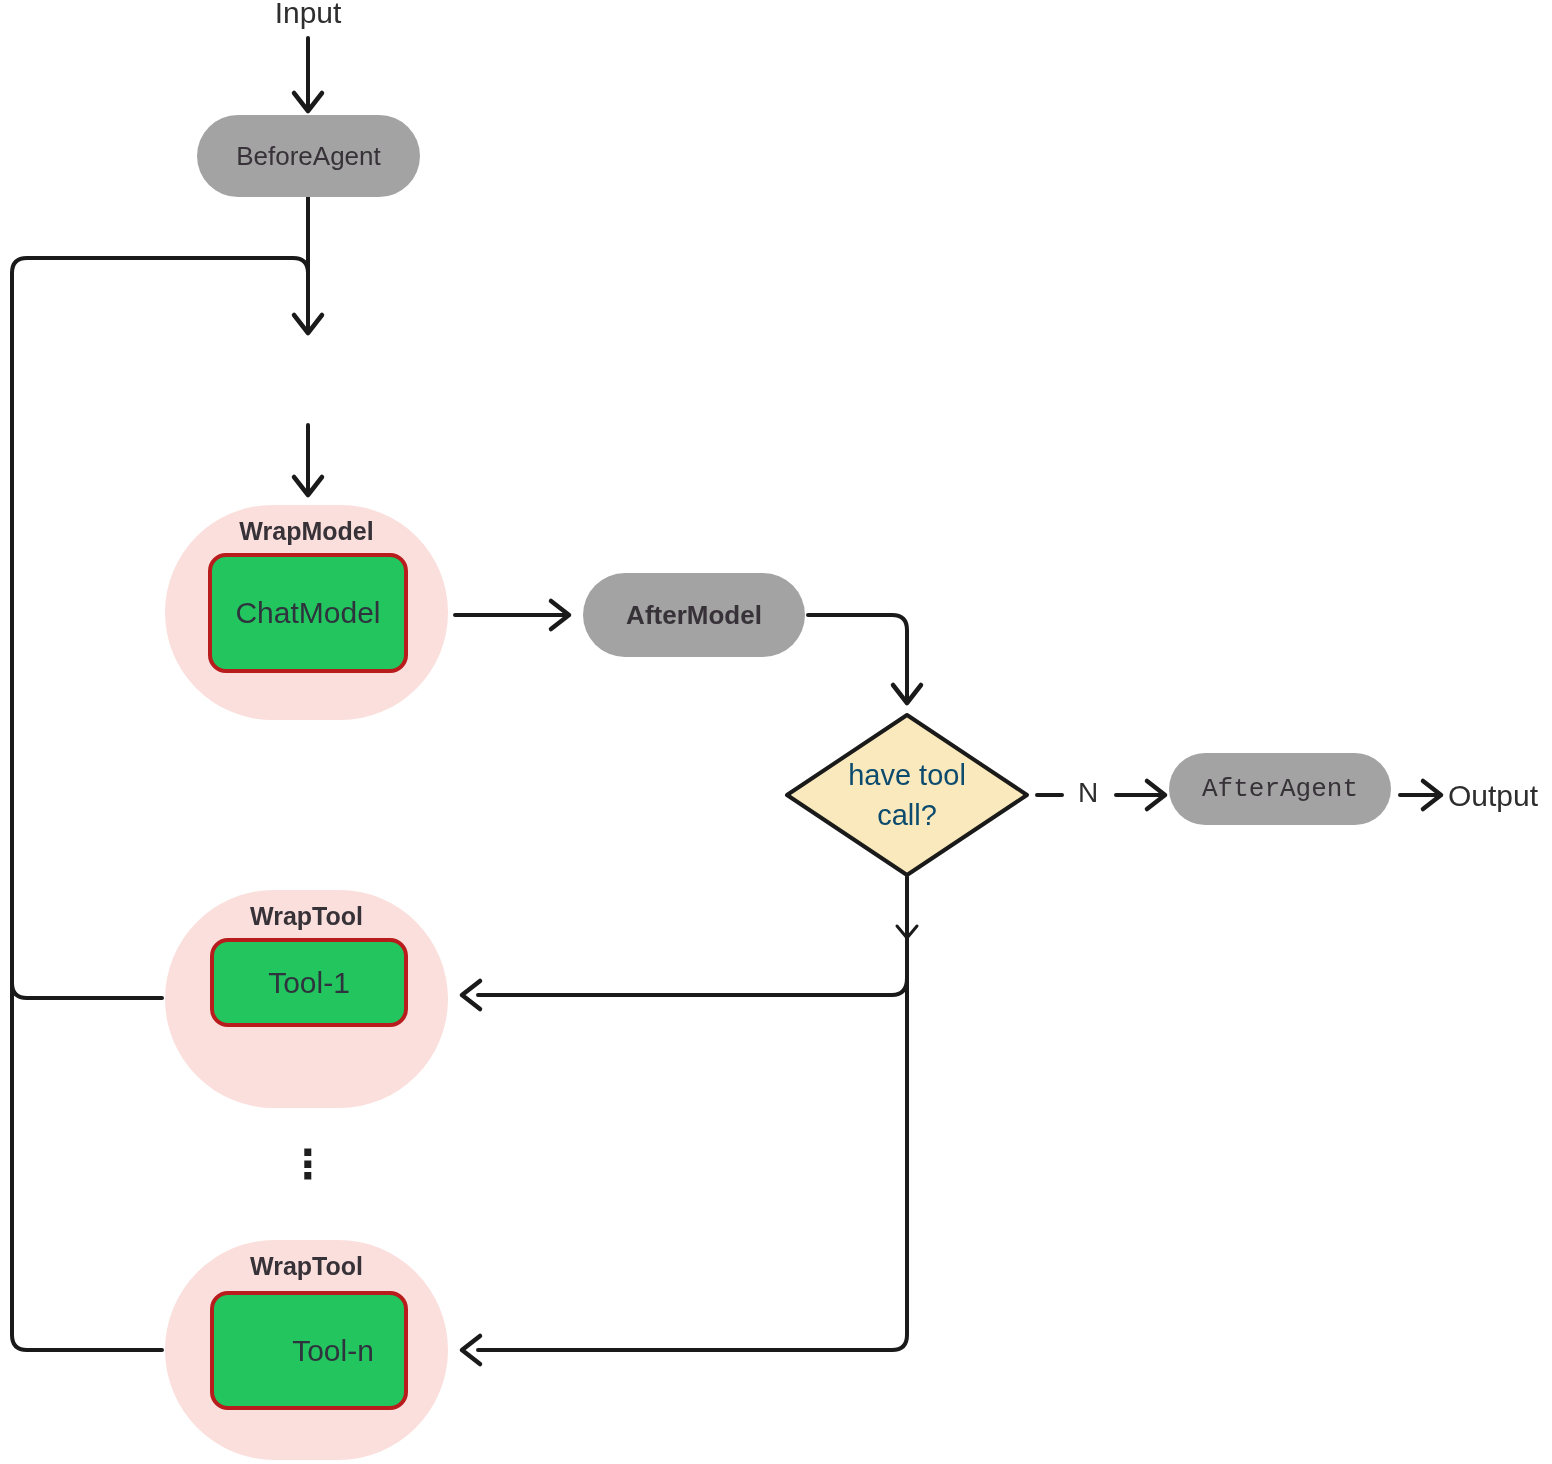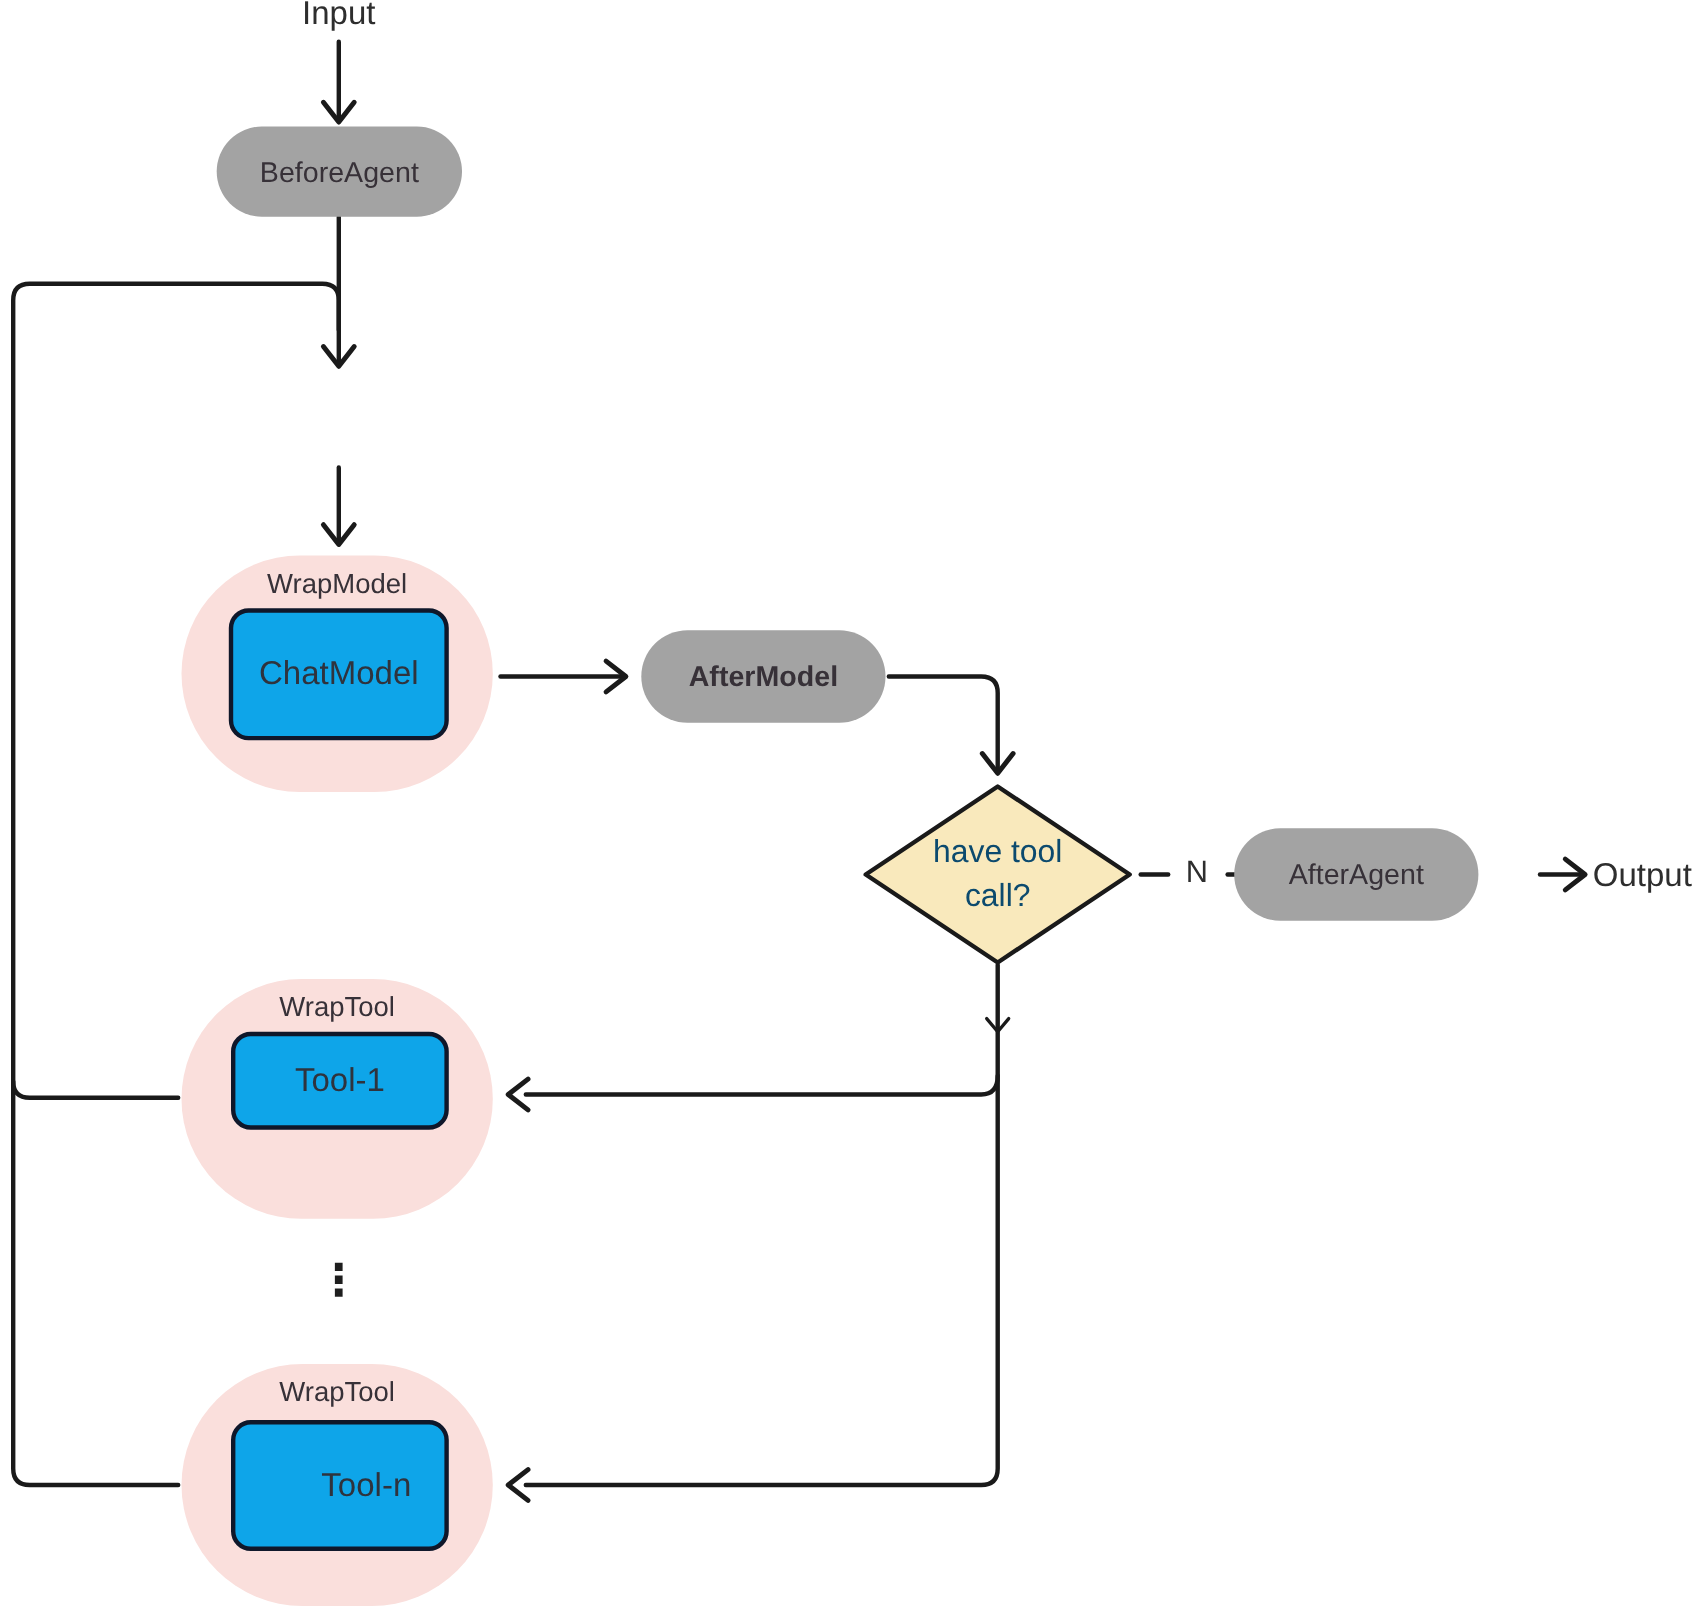--- a/index.html
+++ b/index.html
@@ -25,27 +25,27 @@
     background: #fadfdc;
     border-radius: 112px;
   }
   .blob-label {
     position: absolute;
     top: 12px;
     left: 0;
     width: 100%;
     text-align: center;
     font-size: 25px;
-    font-weight: 400;
+    font-weight: 700;
     color: #373138;
   }
   .inner-rect {
     position: absolute;
-    background: #0ea5e9;
-    border: 4px solid #0f172a;
+    background: #22c55e;
+    border: 4px solid #b91c1c;
     border-radius: 18px;
     display: flex;
     align-items: center;
     justify-content: center;
     font-size: 30px;
     font-weight: 500;
     color: #2f333d;
     box-sizing: border-box;
   }
   .free-label {
@@ -156,21 +156,21 @@
     <span class="blob-label">WrapModel</span>
     <div class="inner-rect" style="left:43px; top:48px; width:200px; height:120px;">ChatModel</div>
   </div>
 
   <div class="node pill" style="left:583px; top:573px; width:222px; height:84px;font-weight:bold;">AfterModel</div>
 
   <div class="decision-text">have tool call?</div>
 
   <div class="free-label" style="left:1066px; top:777px; width:44px; font-size:28px;">N</div>
 
-  <div class="node pill" style="left:1122px; top:753px; width:222px; height:84px;">AfterAgent</div>
+  <div class="node pill" style="left:1169px; top:753px; width:222px; height:72px;font-family:Liberation Mono, monospace;">AfterAgent</div>
 
   <div class="free-label" style="left:1448px; top:779px; width:110px; text-align:left;">Output</div>
 
   <div class="node blob" style="left:165px; top:890px; width:283px; height:218px;">
     <span class="blob-label">WrapTool</span>
     <div class="inner-rect" style="left:45px; top:48px; width:198px; height:89px;">Tool-1</div>
   </div>
 
   <div class="ellipsis-v">⋮</div>
 

